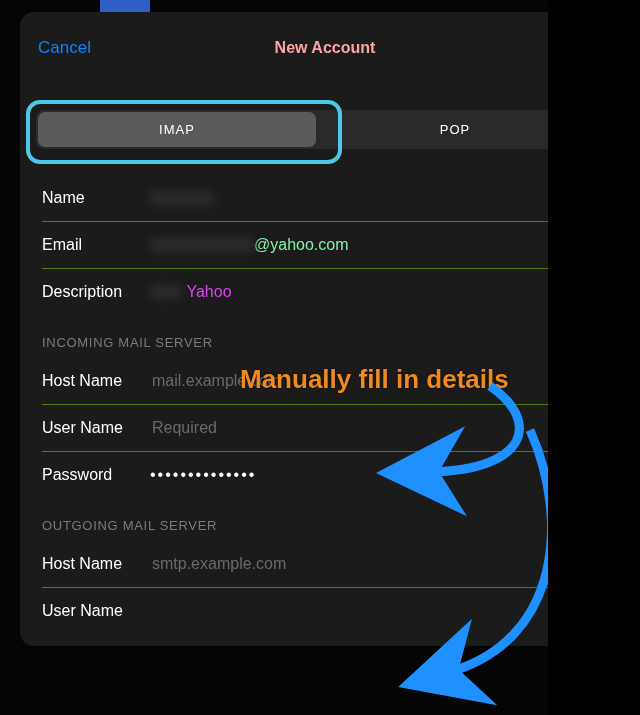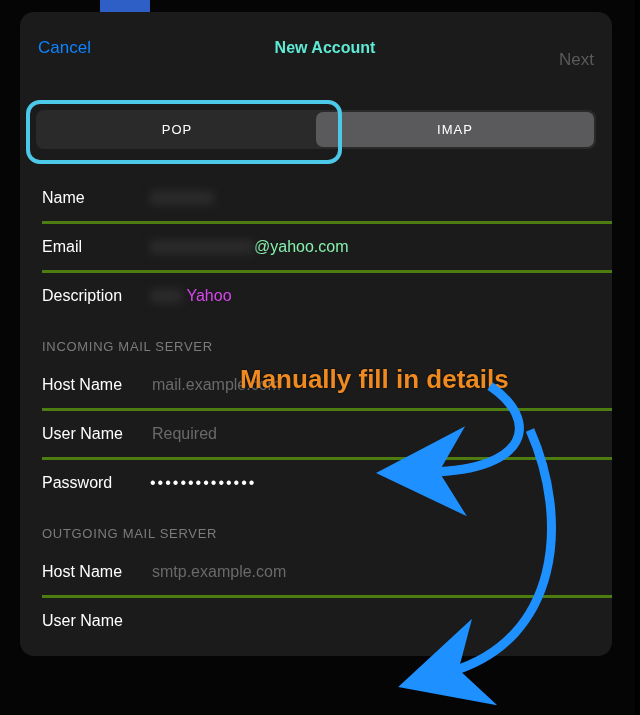--- a/index.html
+++ b/index.html
@@ -1,32 +1,32 @@
 <!DOCTYPE html>
 <html><head>
 <meta charset="utf-8">
 <style>
   html,body{margin:0;padding:0;background:#000;font-family:-apple-system,Helvetica,Arial,sans-serif;}
-  .stage{position:relative;width:592px;height:715px;background:#050505;overflow:hidden;padding-left:43px;}
+  .stage{position:relative;width:548px;height:715px;background:#050505;overflow:hidden;}
   .bg-blue{position:absolute;left:100px;top:0;width:50px;height:12px;background:#2e5fc6;}
   .sheet{position:absolute;left:20px;top:12px;width:592px;background:#1b1b1b;border-radius:14px;padding-bottom:12px;}
   .nav{display:flex;align-items:center;justify-content:space-between;padding:14px 18px 18px;}
   .nav button{background:none;border:none;font-size:17px;padding:0;}
   .nav .cancel{color:#0a84ff;}
-  .nav .title{color:#5eead4;font-weight:600;}
+  .nav .title{color:#fca5a5;font-weight:600;}
   .nav .next{color:#5a5a5a;margin-top:24px;}
   .seg-wrap{position:relative;margin:22px 16px 26px;}
   .seg{display:flex;background:#2a2a2a;border-radius:8px;padding:2px;}
   .seg-btn{flex:1;text-align:center;font-size:13px;letter-spacing:1px;color:#fff;padding:10px 0;border:none;background:transparent;}
   .seg-btn.sel{background:#5a5a5c;border-radius:7px;}
   .hl{position:absolute;left:-10px;top:-10px;width:308px;height:56px;border:4px solid #4cc9e9;border-radius:14px;pointer-events:none;}
   .group{margin:0 0 20px 0;}
   .sect-header{color:#7b7b7b;font-size:13px;letter-spacing:0.7px;padding:0 22px 8px;}
   .row{display:flex;align-items:center;padding:0 22px;height:46px;}
-  .row+.row{border-top:3px solid #4d7c0f;margin-left:22px;padding-left:0;}
+  .row+.row{border-top:1px solid #4d7c0f;margin-left:22px;padding-left:0;}
   .row+.row .lbl{margin-left:0;}
   .lbl{color:#fff;font-size:16px;width:108px;flex:none;}
   .val{flex:1;border:none;background:none;color:#fff;font-size:16px;outline:none;}
   .val::placeholder{color:#6a6a6a;}
   .blur{position:relative;display:inline-block;}
   .blur::before{content:"";position:absolute;left:0;top:2px;right:0;bottom:2px;background:#2b2b2b;filter:blur(4px);border-radius:4px;}
   .blur span{position:relative;color:transparent;}
   .annot{position:absolute;left:240px;top:364px;color:#ee8a1f;font-weight:800;font-size:26px;pointer-events:none;text-shadow:0 0 2px #000;}
   svg.arrows{position:absolute;left:0;top:0;pointer-events:none;}
 </style>
@@ -39,22 +39,22 @@
   <div class="sheet">
 
     <div class="nav">
       <button class="cancel">Cancel</button>
       <span class="title">New Account</span>
       <button class="next">Next</button>
     </div>
 
     <div class="seg-wrap">
       <div class="seg">
+        <button class="seg-btn sel">IMAP</button>
         <button class="seg-btn">POP</button>
-        <button class="seg-btn sel">IMAP</button>
       </div>
       <div class="hl"></div>
     </div>
 
     <div class="group">
       <div class="row">
         <span class="lbl">Name</span>
         <div class="val"><span class="blur"><span>xxxxxxxx</span></span></div>
       </div>
       <div class="row">

